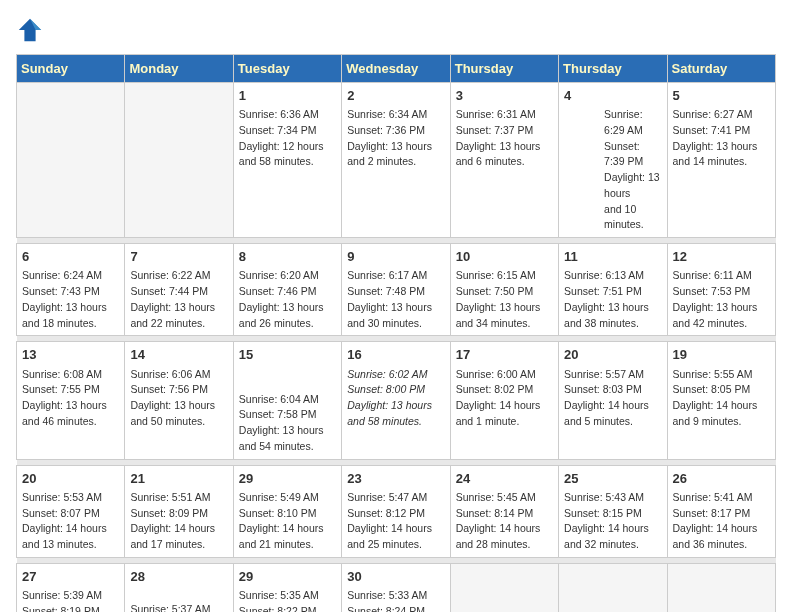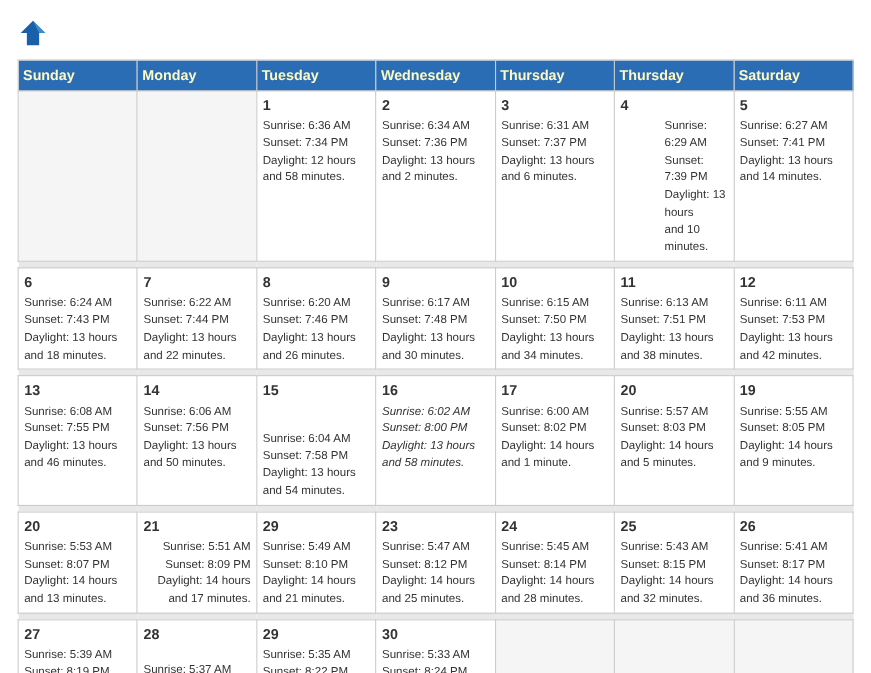--- a/index.html
+++ b/index.html
@@ -294,21 +294,21 @@
       <tr>
         <td>
           <span class="day-number">20</span>
           <div class="day-info" style="white-space: pre-line;">Sunrise: 5:53 AM
 Sunset: 8:07 PM
 Daylight: 14 hours
 and 13 minutes.</div>
         </td>
         <td>
           <span class="day-number">21</span>
-          <div class="day-info" style="white-space: pre-line; text-align: right;">Sunrise: 5:51 AM
+          <div class="day-info" style="white-space: pre-line;">Sunrise: 5:51 AM
 Sunset: 8:09 PM
 Daylight: 14 hours
 and 17 minutes.</div>
         </td>
         <td>
           <span class="day-number">29</span>
           <div class="day-info" style="white-space: pre-line;">Sunrise: 5:49 AM
 Sunset: 8:10 PM
 Daylight: 14 hours
 and 21 minutes.</div>

